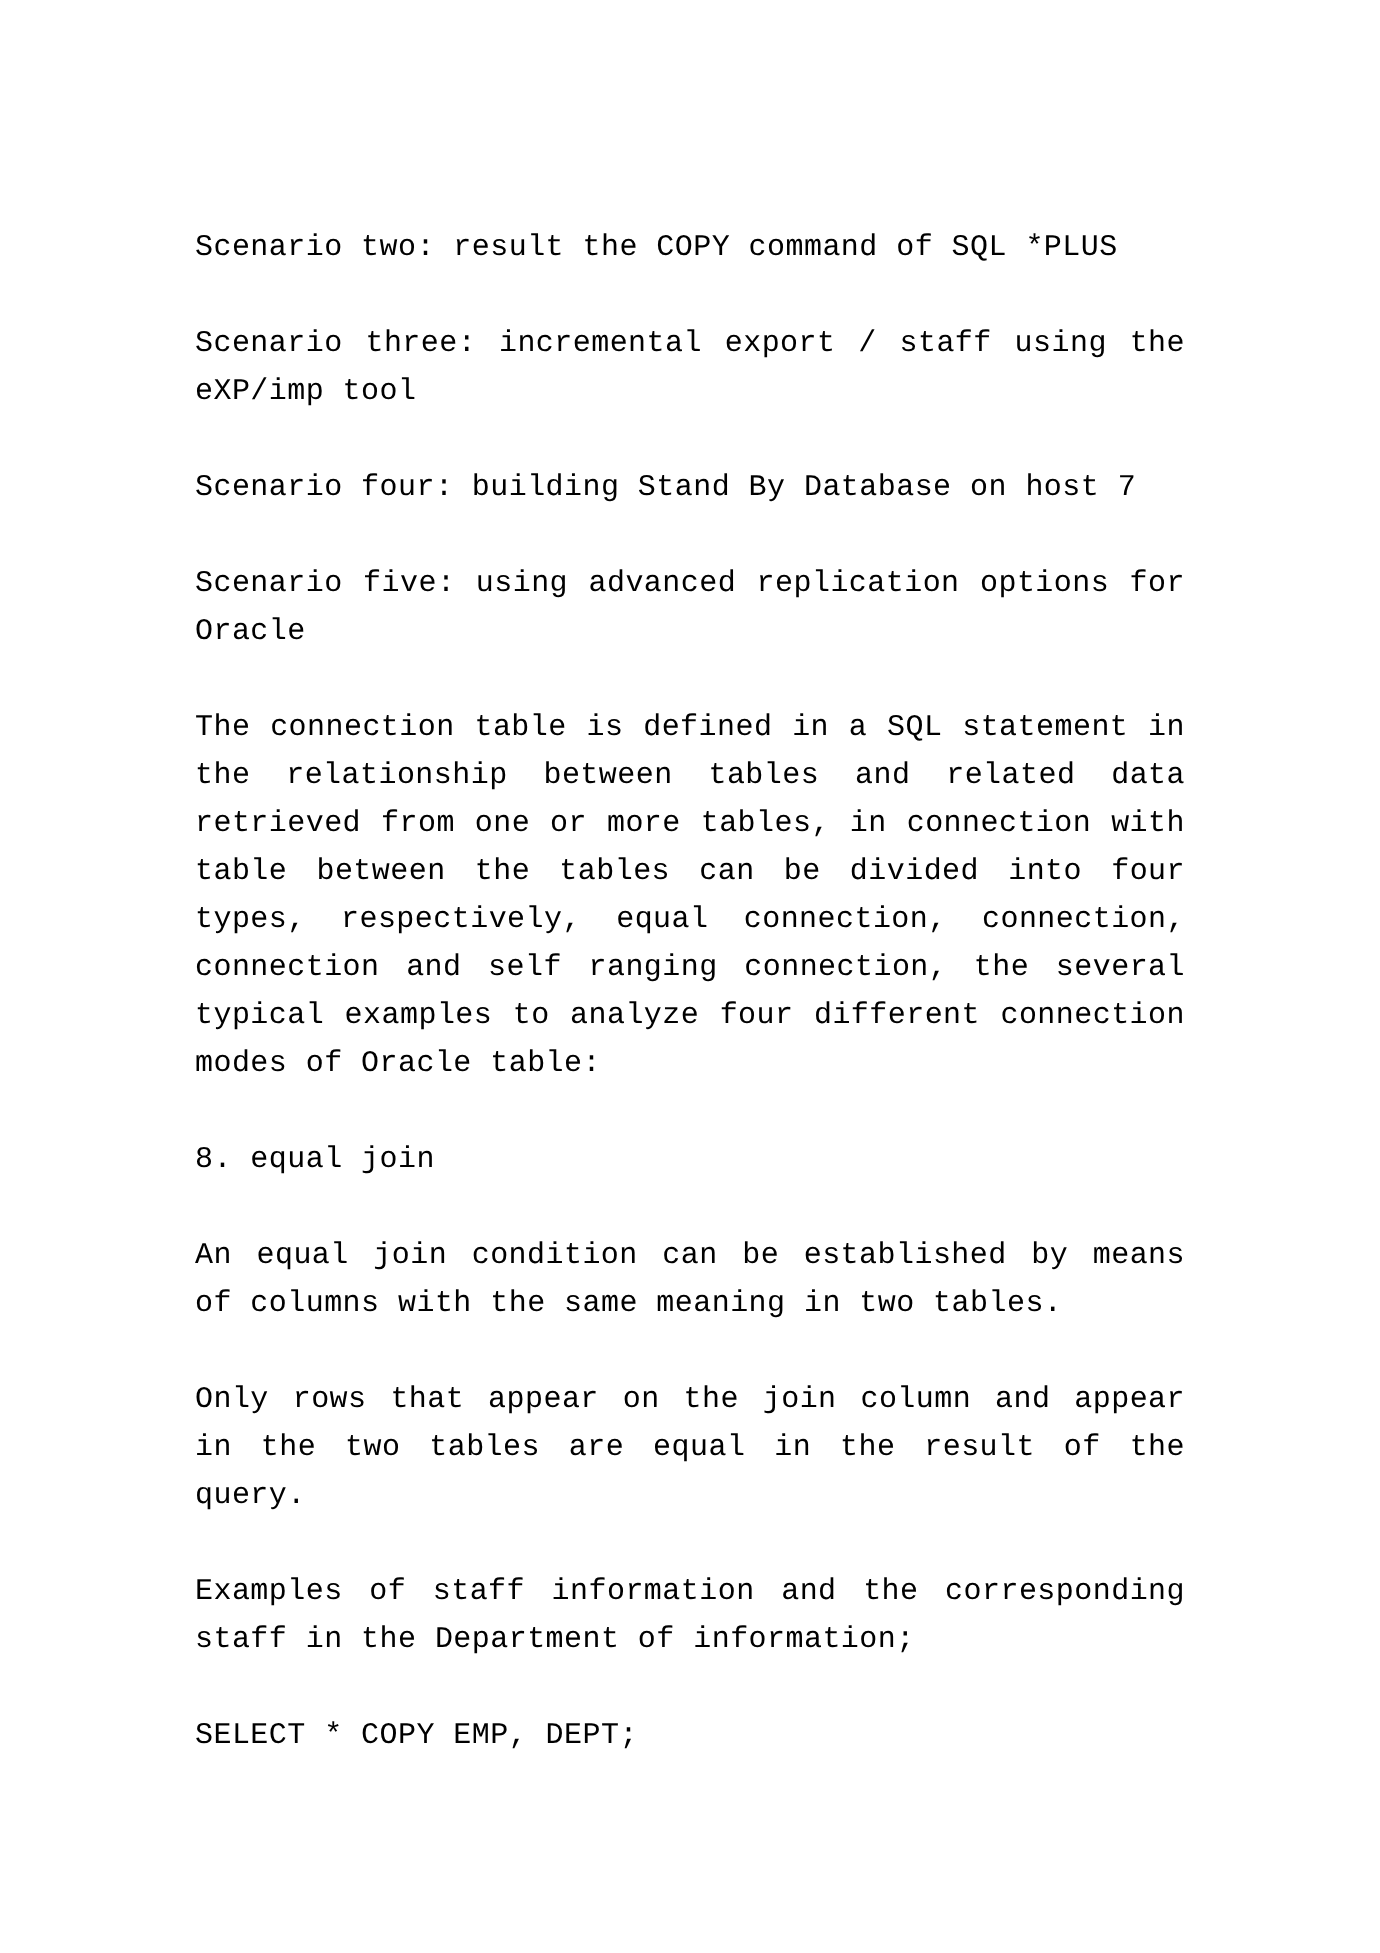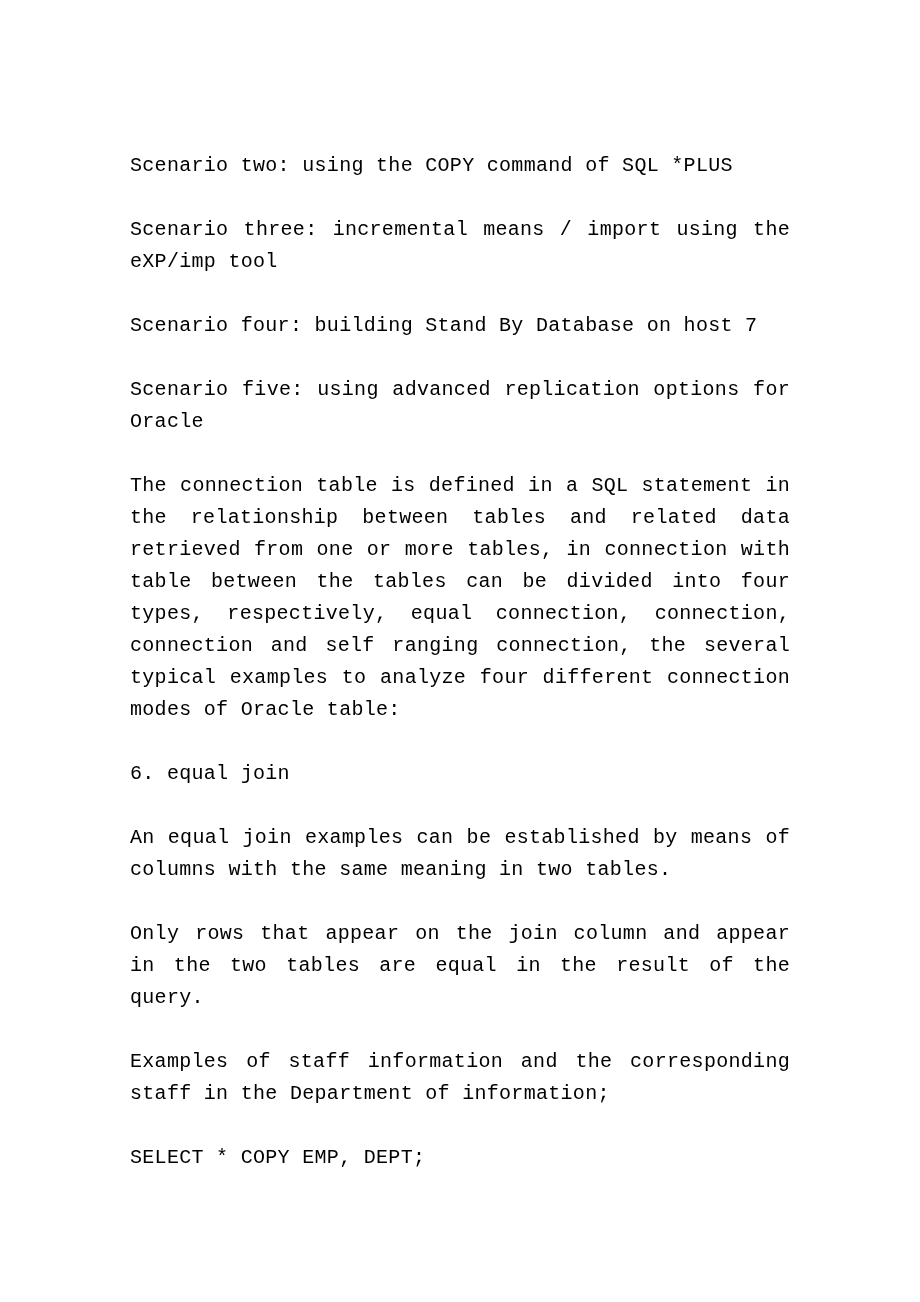--- a/index.html
+++ b/index.html
@@ -20,22 +20,22 @@
     .paragraph {
       margin-bottom: 32px;
       text-align: justify;
       text-justify: inter-word;
       letter-spacing: 0.3px;
     }
   </style>
 </head>
 <body>
 
-<div class="paragraph">Scenario two: using the COPY command of SQL *PLUS</div>
-<div class="paragraph">Scenario three: incremental means / import using the eXP/imp tool</div>
+<div class="paragraph">Scenario two: result the COPY command of SQL *PLUS</div>
+<div class="paragraph">Scenario three: incremental export / staff using the eXP/imp tool</div>
 <div class="paragraph">Scenario four: building Stand By Database on host 7</div>
 <div class="paragraph">Scenario five: using advanced replication options for Oracle</div>
 <div class="paragraph">The connection table is defined in a SQL statement in the relationship between tables and related data retrieved from one or more tables, in connection with table between the tables can be divided into four types, respectively, equal connection, connection, connection and self ranging connection, the several typical examples to analyze four different connection modes of Oracle table:</div>
-<div class="paragraph">6. equal join</div>
-<div class="paragraph">An equal join examples can be established by means of columns with the same meaning in two tables.</div>
+<div class="paragraph">8. equal join</div>
+<div class="paragraph">An equal join condition can be established by means of columns with the same meaning in two tables.</div>
 <div class="paragraph">Only rows that appear on the join column and appear in the two tables are equal in the result of the query.</div>
 <div class="paragraph">Examples of staff information and the corresponding staff in the Department of information;</div>
 <div class="paragraph">SELECT * COPY EMP, DEPT;</div>
 
 </body></html>

